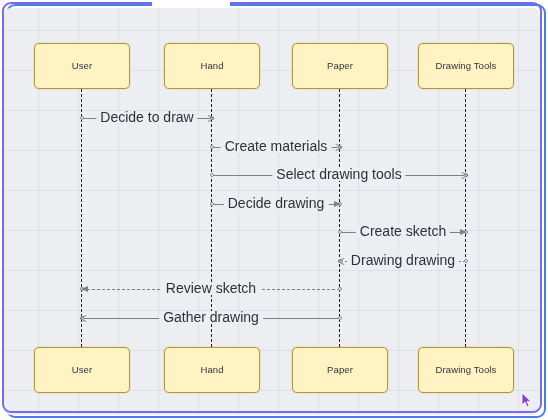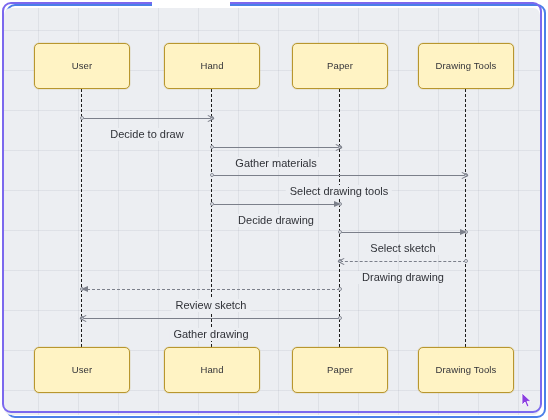--- a/index.html
+++ b/index.html
@@ -134,25 +134,24 @@
   .msg-line.dashed {
     border-top: 1.1px dashed #7b7f8a;
   }
   .msg-label {
     position: absolute;
     top: -7px;
     left: 50%;
     transform: translateX(-50%);
     background: #eceef2;
     padding: 0 4px;
-    font-size: 11px;
+    font-size: 14px;
     color: #2f3137;
     white-space: nowrap;
     line-height: 13px;
-    margin-top: 17px;
   }
   
   .ep {
     position: absolute;
     top: -2.5px;
     width: 4px;
     height: 4px;
     border: 1px solid #8a8e99;
     border-radius: 50%;
     background: #eceef2;
@@ -257,42 +256,42 @@
           <div class="ep left"></div>
           <div class="ep right"></div>
           <div class="ah-open-right"></div>
           <div class="msg-label">Decide to draw</div>
         </div>
         <div class="msg" style="left: 208px; top: 139px; width: 128px;">
           <div class="msg-line"></div>
           <div class="ep left"></div>
           <div class="ep right"></div>
           <div class="ah-open-right"></div>
-          <div class="msg-label">Gather materials</div>
+          <div class="msg-label">Create materials</div>
         </div>
         <div class="msg" style="left: 208px; top: 167px; width: 254px;">
           <div class="msg-line"></div>
           <div class="ep left"></div>
           <div class="ep right"></div>
           <div class="ah-open-right"></div>
           <div class="msg-label">Select drawing tools</div>
         </div>
         <div class="msg" style="left: 208px; top: 196px; width: 128px;">
           <div class="msg-line"></div>
           <div class="ep left"></div>
           <div class="ep right"></div>
           <div class="ah-solid-right"></div>
           <div class="msg-label">Decide drawing</div>
         </div>
         <div class="msg" style="left: 336px; top: 224px; width: 126px;">
           <div class="msg-line"></div>
           <div class="ep left"></div>
           <div class="ep right"></div>
           <div class="ah-solid-right"></div>
-          <div class="msg-label">Select sketch</div>
+          <div class="msg-label">Create sketch</div>
         </div>
         <div class="msg" style="left: 336px; top: 253px; width: 126px;">
           <div class="msg-line dashed"></div>
           <div class="ep left"></div>
           <div class="ep right"></div>
           <div class="ah-open-left"></div>
           <div class="msg-label">Drawing drawing</div>
         </div>
         <div class="msg" style="left: 78px; top: 281px; width: 258px;">
           <div class="msg-line dashed"></div>

